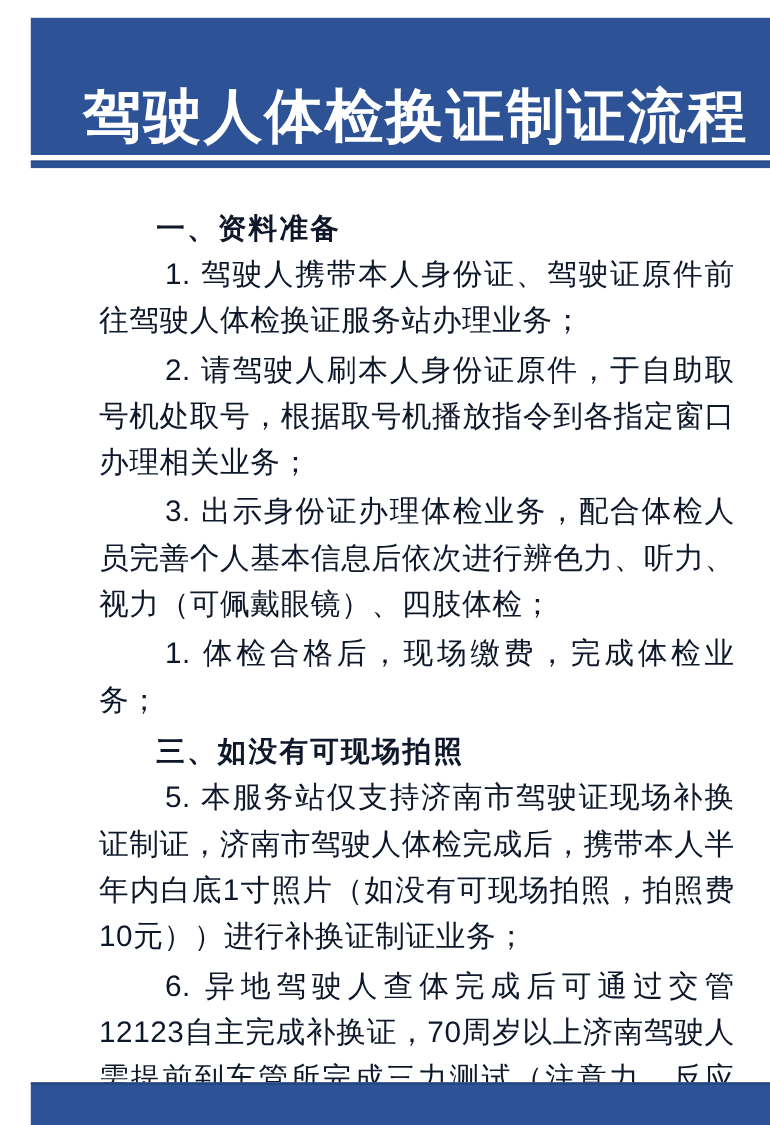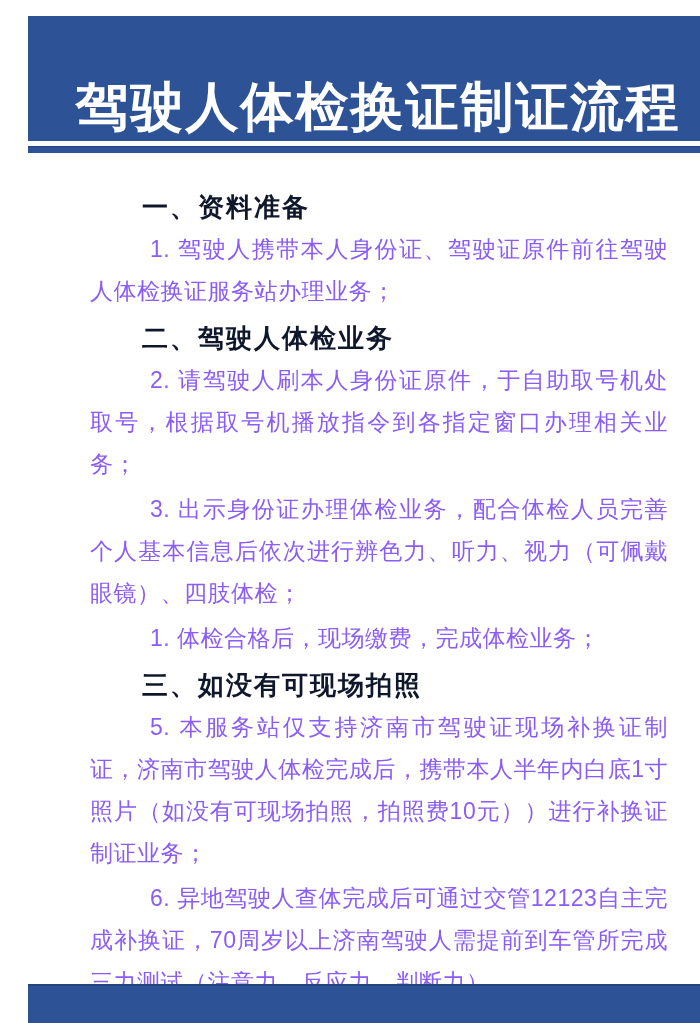--- a/index.html
+++ b/index.html
@@ -64,23 +64,23 @@
     line-height: 36px;
     font-weight: bold;
     color: #0f172a;
     letter-spacing: 2px;
   }
   .section-heading.first {
     margin-top: 6px;
   }
   .para {
     margin: 3px 0 0 0;
-    font-size: 23px;
+    font-size: 27px;
     line-height: 42px;
-    color: #8b5cf6;
+    color: #0f172a;
     text-align: justify;
     text-indent: 60px;
     letter-spacing: 0.5px;
   }
   
   .footer-band {
     height: 55px;
     flex: 0 0 auto;
     background: #2d5296;
     border-top: 2px solid #23447e;
@@ -100,21 +100,20 @@
   <div class="divider-line"></div>
 
   <div class="content">
 
     <div>
       <h2 class="section-heading first">一、资料准备</h2>
       <p class="para">1. 驾驶人携带本人身份证、驾驶证原件前往驾驶人体检换证服务站办理业务；</p>
     </div>
 
     <div>
-      <h2 class="section-heading">二、驾驶人体检业务</h2>
       <p class="para">2. 请驾驶人刷本人身份证原件，于自助取号机处取号，根据取号机播放指令到各指定窗口办理相关业务；</p>
       <p class="para">3. 出示身份证办理体检业务，配合体检人员完善个人基本信息后依次进行辨色力、听力、视力（可佩戴眼镜）、四肢体检；</p>
       <p class="para">1. 体检合格后，现场缴费，完成体检业务；</p>
     </div>
 
     <div>
       <h2 class="section-heading">三、如没有可现场拍照</h2>
       <p class="para">5. 本服务站仅支持济南市驾驶证现场补换证制证，济南市驾驶人体检完成后，携带本人半年内白底1寸照片（如没有可现场拍照，拍照费10元））进行补换证制证业务；</p>
       <p class="para">6. 异地驾驶人查体完成后可通过交管12123自主完成补换证，70周岁以上济南驾驶人需提前到车管所完成三力测试（注意力、反应力、判断力）。</p>
     </div>

